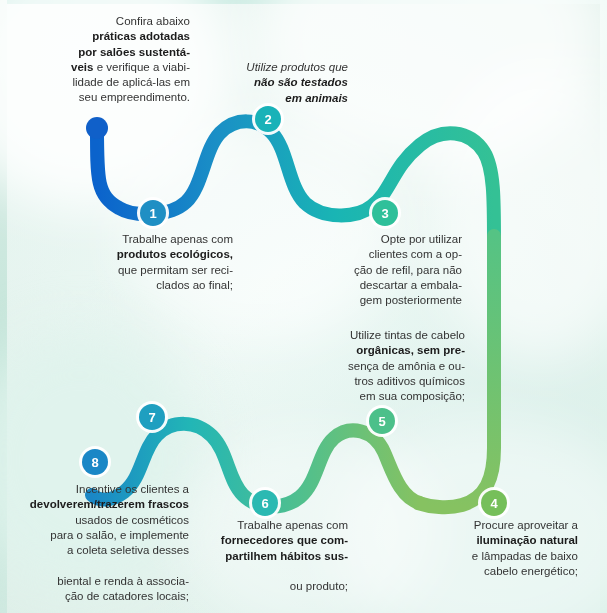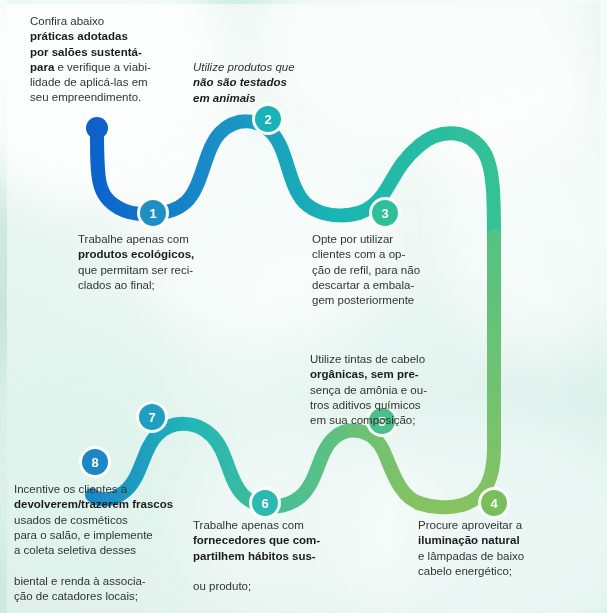--- a/index.html
+++ b/index.html
@@ -87,21 +87,21 @@
     width: 22px;
     height: 22px;
     box-shadow: none;
   }
 
   .cap {
     position: absolute;
     font-size: 11.5px;
     line-height: 1.33;
     color: #333333;
-    text-align: left;
+    text-align: right;
   }
   .cap b { color: #1c1c1c; }
 </style>
 </head>
 <body>
 
 <div id="stage">
 
   <div class="top-line"></div>
   <div class="edge-strip left"></div>
@@ -170,21 +170,21 @@
   <div class="node" style="left:494px; top:503px; background:#76bf5a;">4</div>
   <div class="node" style="left:382px; top:421px; background:#4cc08a;">5</div>
   <div class="node" style="left:265px; top:503px; background:#2bb9b2;">6</div>
   <div class="node" style="left:152px; top:417px; background:#1f9fc0;">7</div>
   <div class="node" style="left:95px; top:462px; background:#1a87c6;">8</div>
 
   <div class="cap" style="left:30px; top:14px; width:160px;">
     <span>Confira abaixo </span><br>
     <b>práticas adotadas</b><br>
     <b>por salões sustentá-</b><br>
-    <b>para</b><span> e verifique a viabi-</span><br>
+    <b>veis</b><span> e verifique a viabi-</span><br>
     <span>lidade de aplicá-las em</span><br>
     <span>seu empreendimento.</span>
   </div>
 
   <div class="cap" style="left:78px; top:232px; width:155px;">
     <span>Trabalhe apenas com</span><br>
     <b>produtos ecológicos,</b><br>
     <span>que permitam ser reci-</span><br>
     <span>clados ao final;</span>
   </div>
@@ -203,21 +203,21 @@
     <span>gem posteriormente</span>
   </div>
 
   <div class="cap" style="left:418px; top:518px; width:160px;">
     <span>Procure aproveitar a</span><br>
     <b>iluminação natural</b><br>
     <span>e lâmpadas de baixo</span><br>
     <span>cabelo energético;</span>
   </div>
 
-  <div class="cap" style="left:310px; top:328px; width:155px;margin-top:24px;">
+  <div class="cap" style="left:310px; top:328px; width:155px;">
     <span>Utilize tintas de cabelo</span><br>
     <b>orgânicas, sem pre-</b><br>
     <span>sença de amônia e ou-</span><br>
     <span>tros aditivos químicos</span><br>
     <span>em sua composição;</span>
   </div>
 
   <div class="cap" style="left:193px; top:518px; width:155px;">
     <span>Trabalhe apenas com</span><br>
     <b>fornecedores que com-</b><br>

